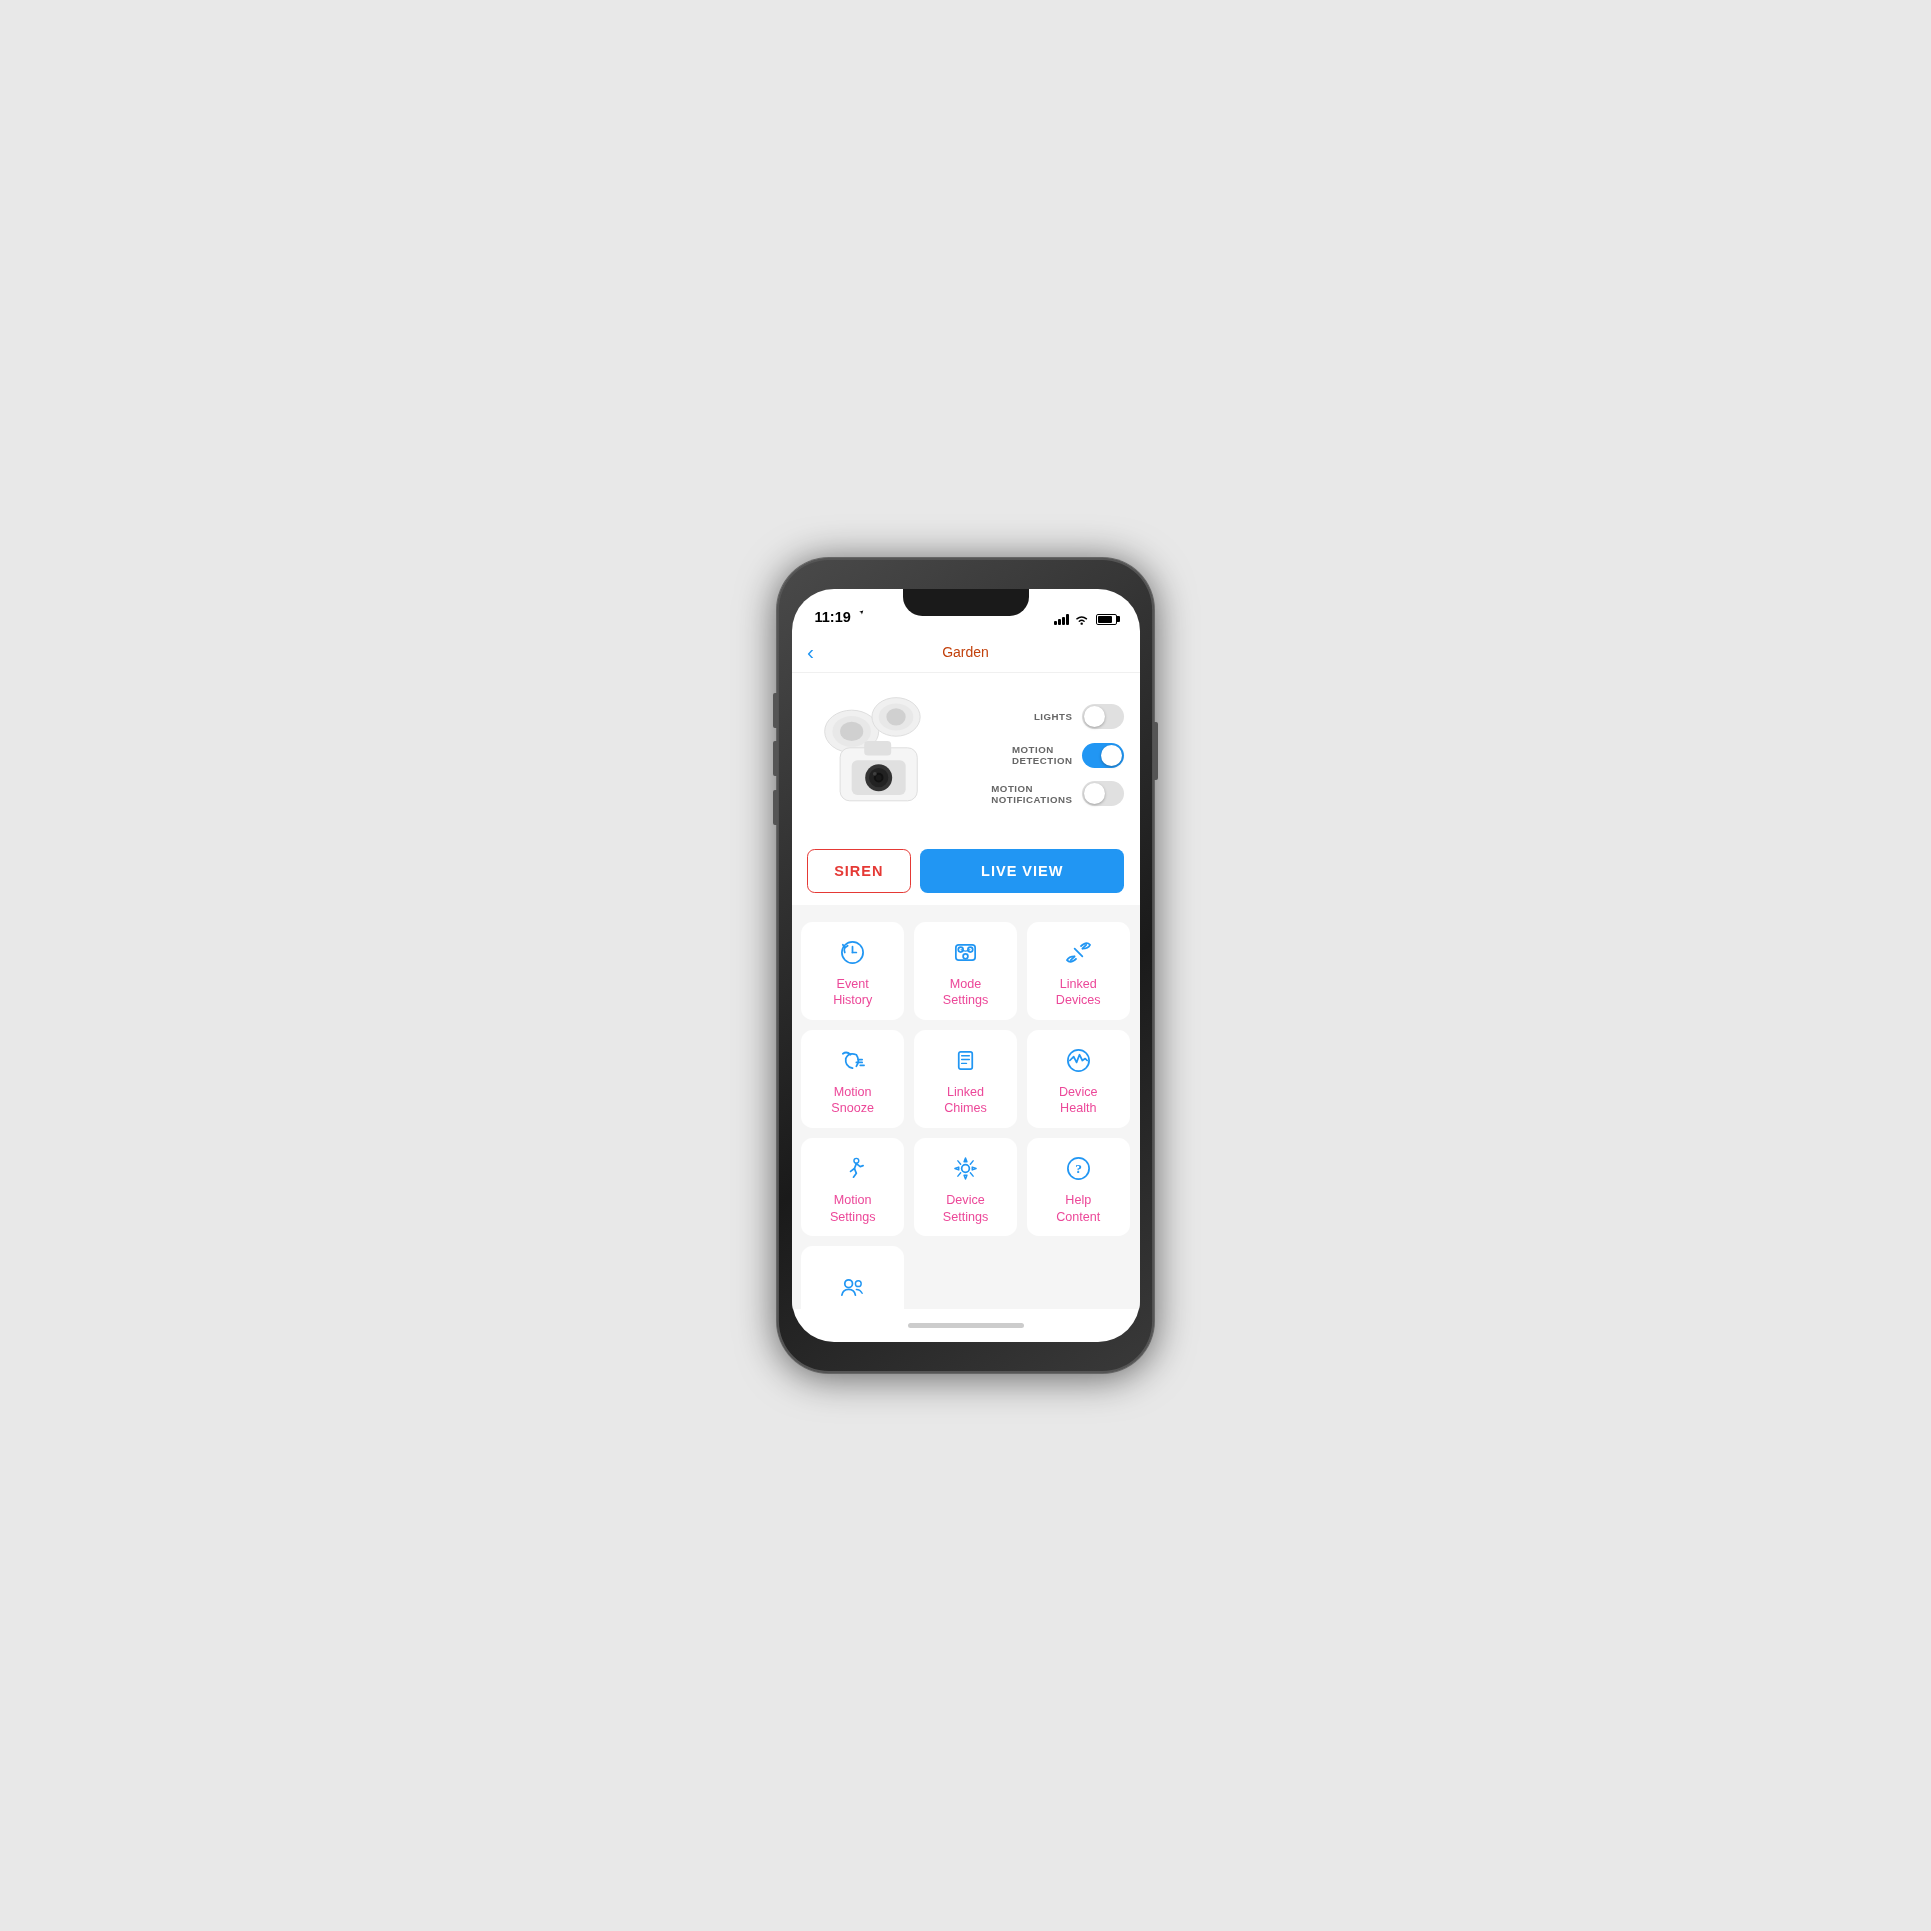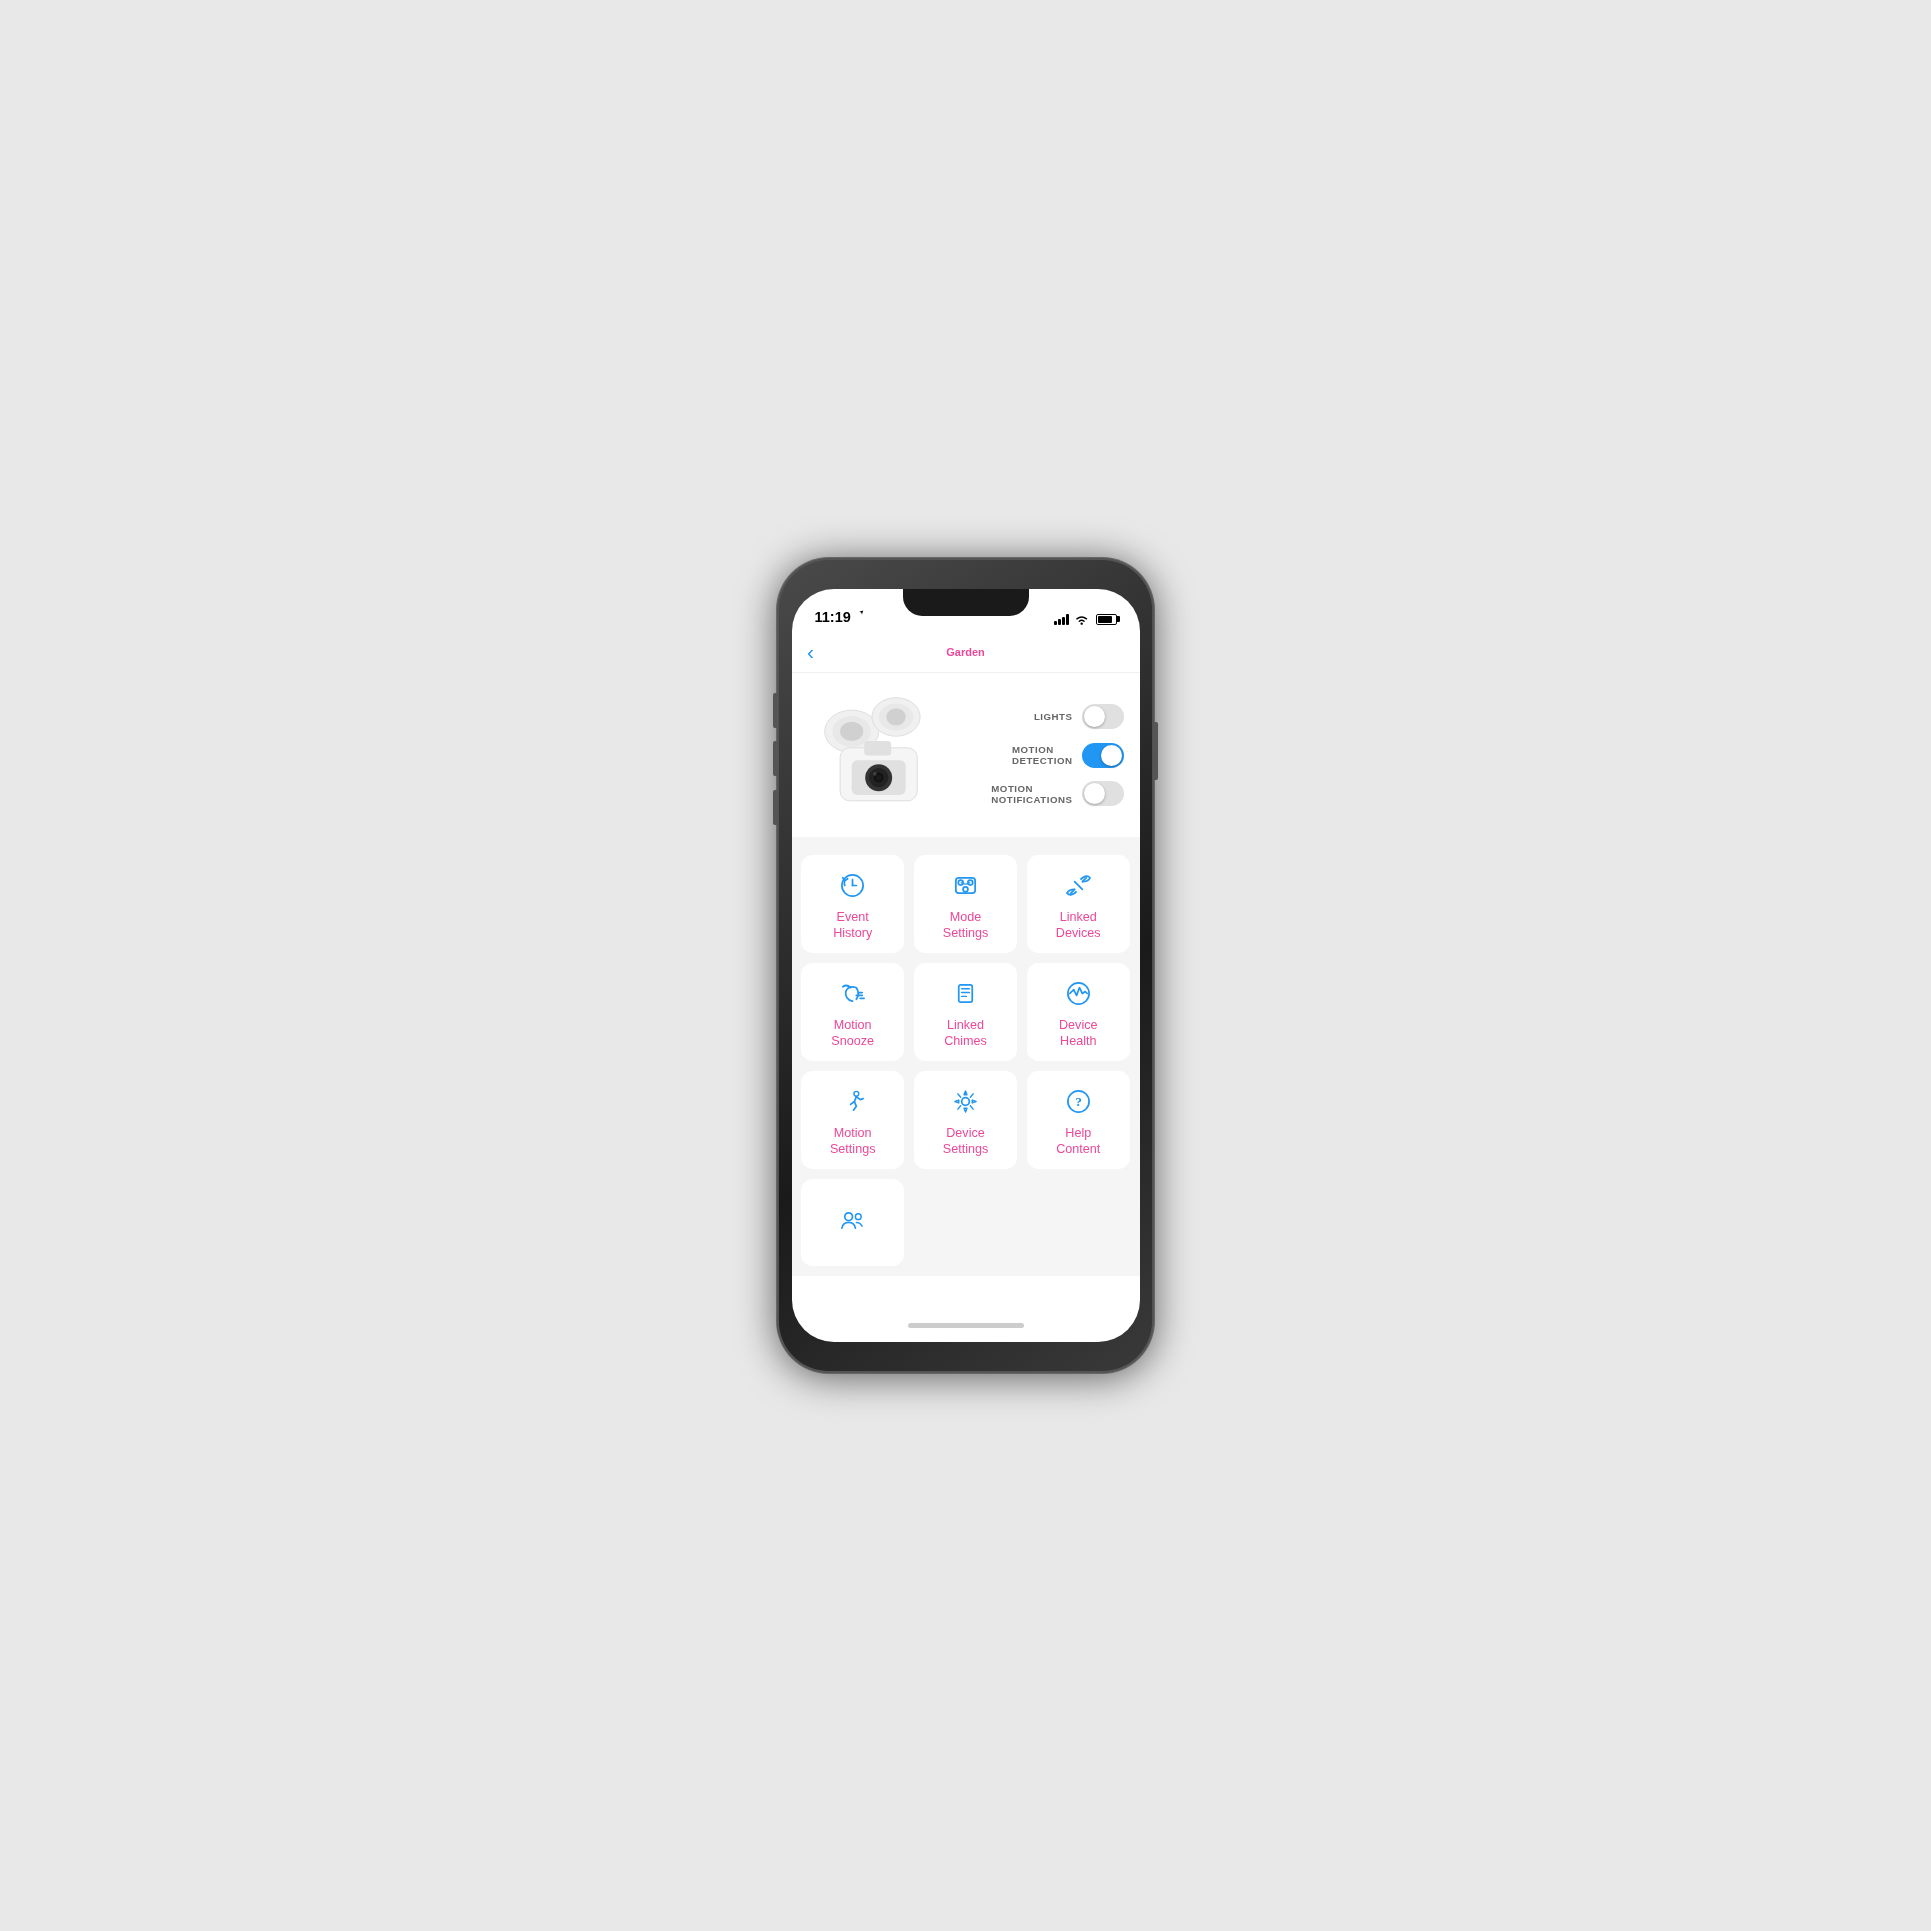--- a/index.html
+++ b/index.html
@@ -154,23 +154,23 @@
     .back-button {
       position: absolute;
       left: 15.4px;
       font-size: 21px;
       color: #2196F3;
       cursor: pointer;
       font-weight: 300;
     }
 
     .nav-title {
-      font-size: 11px;
-      font-weight: 700;
-      color: #ec4899;
+      font-size: 14px;
+      font-weight: 400;
+      color: #c2410c;
     }
 
     
     .scroll-content {
       flex: 1;
       overflow-y: auto;
       overflow-x: hidden;
       -webkit-overflow-scrolling: touch;
     }
     .scroll-content::-webkit-scrollbar { display: none; }
@@ -435,20 +435,24 @@
 
           <div class="toggle-row">
             <span class="toggle-label">MOTION<br>NOTIFICATIONS</span>
             <div class="toggle off">
               <div class="toggle-thumb"></div>
             </div>
           </div>
         </div>
       </div>
 
+      <div class="action-buttons">
+        <button class="siren-btn">SIREN</button>
+        <button class="live-view-btn">LIVE VIEW</button>
+      </div>
 
       <div class="divider"></div>
 
       <div class="grid-section">
         <div class="grid">
 
           <div class="grid-item">
             <div class="grid-icon">
               <svg viewBox="0 0 28 28" fill="none">
                 <circle cx="14" cy="14" r="11" stroke="#2196F3" stroke-width="1.8"></circle>

